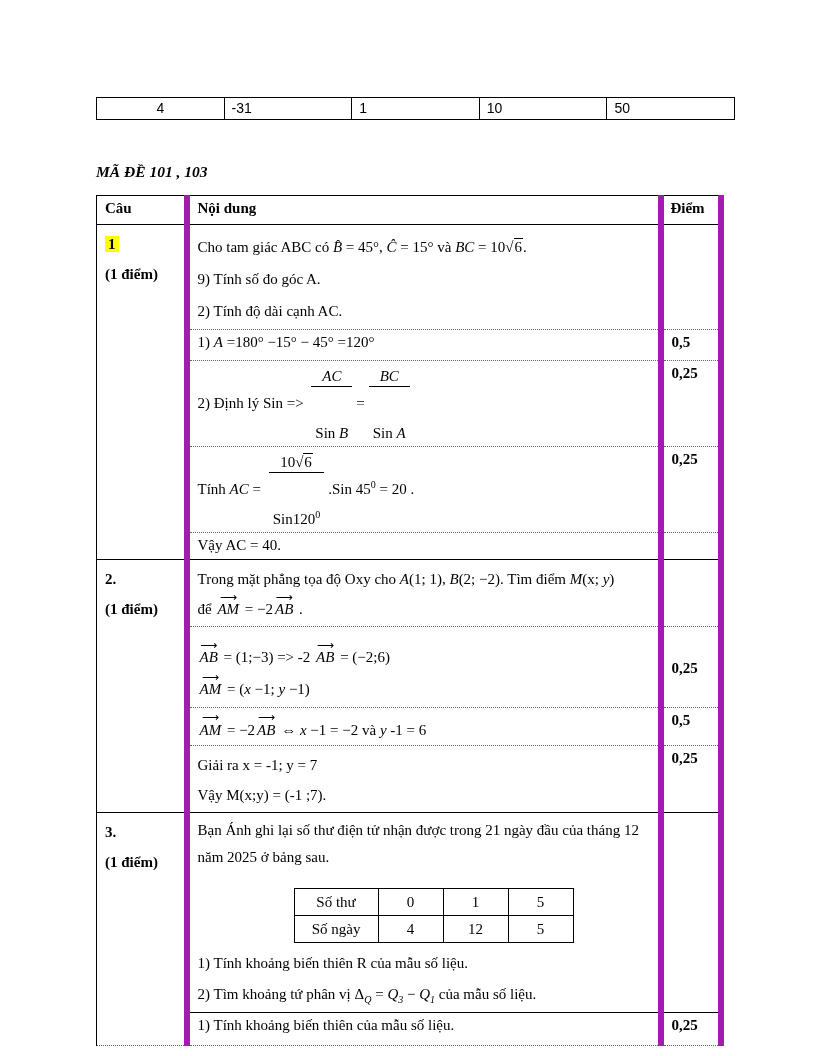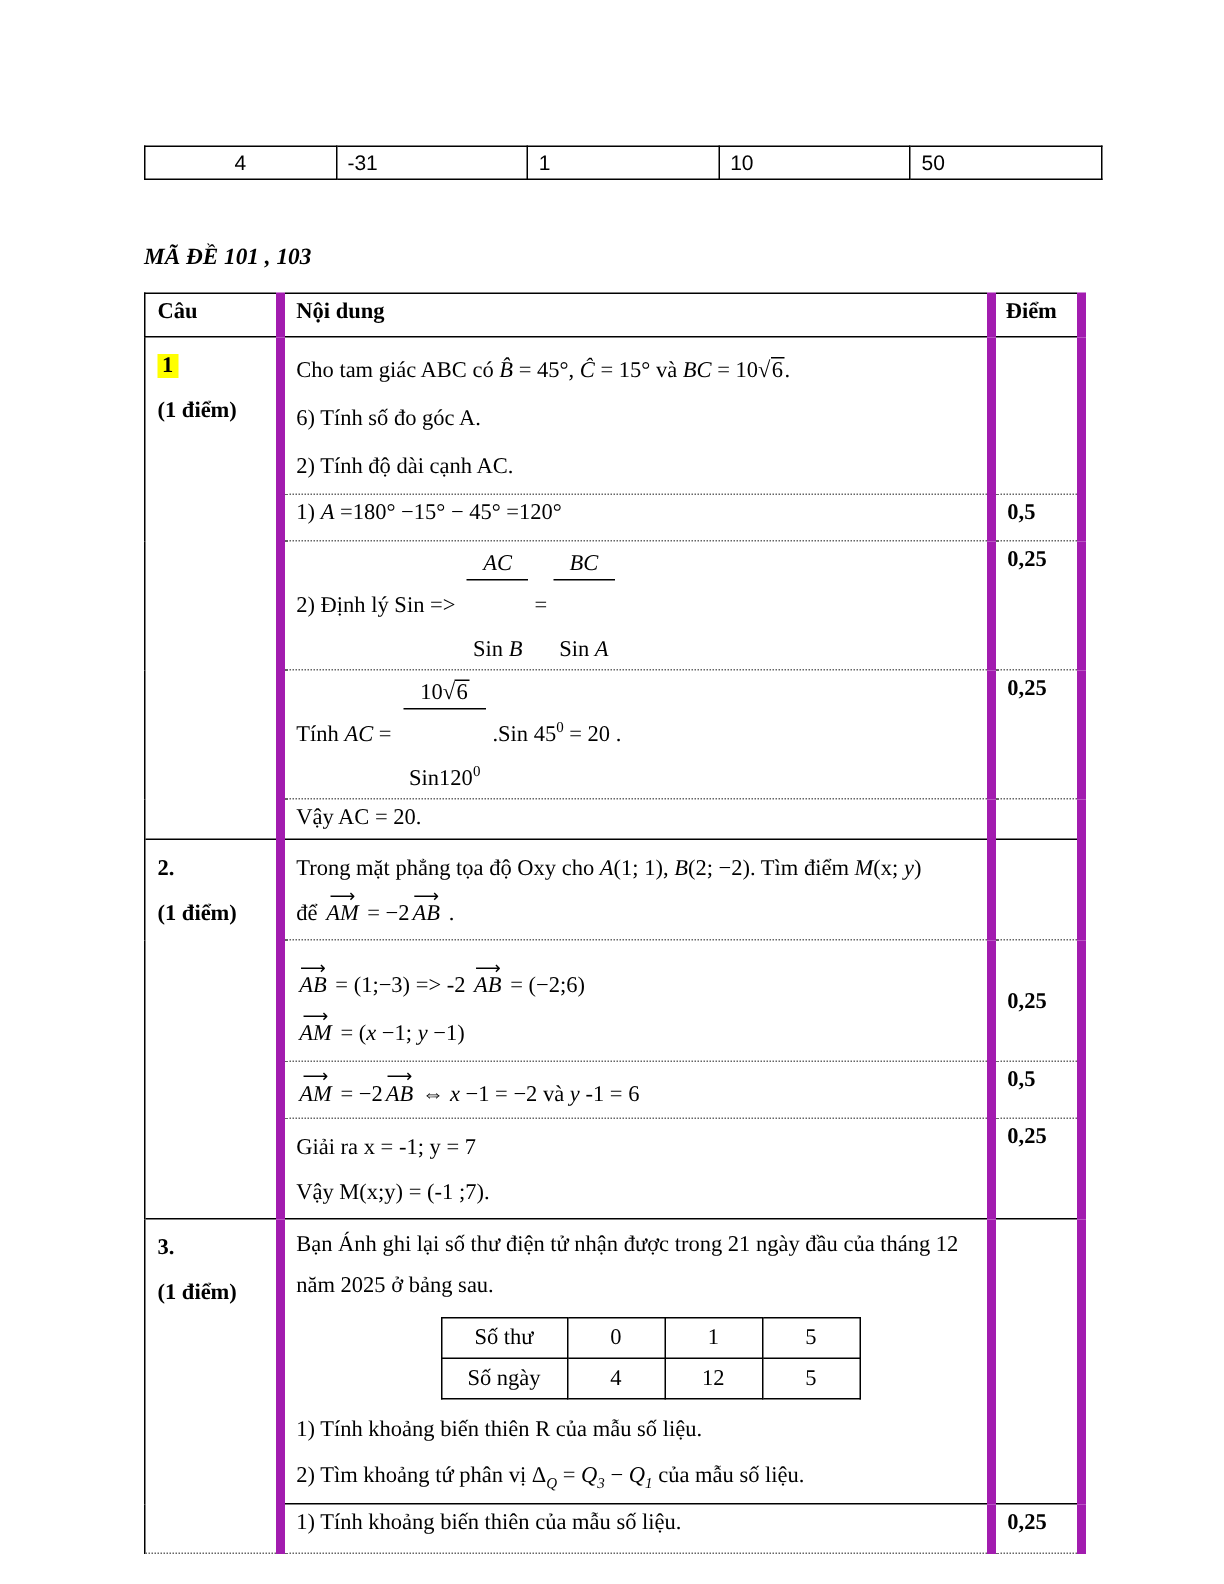--- a/index.html
+++ b/index.html
@@ -53,21 +53,21 @@
   
   .vec{position:relative;display:inline-block;font-style:italic;margin:0 2px;}
   .vec::after{content:"\27F6";position:absolute;left:50%;top:-12px;transform:translateX(-50%);
               font-size:12px;font-style:normal;font-family:"DejaVu Sans",sans-serif;}
   .vecrow{padding-top:14px !important;}
 
   
   .rdd{border-top:1px solid #000;padding:0 1px;}
 
   
-  .inner-table{border-collapse:collapse;table-layout:fixed;margin:7px 0 5px 96px;width:279px;}
+  .inner-table{border-collapse:collapse;table-layout:fixed;margin:17px 0 5px 96px;width:279px;}
   .inner-table td{border:1px solid #000;height:26px;text-align:center;vertical-align:middle;
                   padding:0;font-size:15px;}
 </style>
 </head>
 <body>
 
 <div class="page">
 
   <table class="top-table">
     <tbody>
@@ -98,21 +98,21 @@
     </thead>
 
     <tbody>
       <tr class="sol">
         <td class="cau" rowspan="5">
           <div class="qnum"><span class="hl">1</span></div>
           <div class="qpts">(1 điểm)</div>
         </td>
         <td class="lh32 pt6" style="height:87px">
           <p><span>Cho tam giác ABC có </span><span class="it">B̂</span><span> = 45°,  </span><span class="it">Ĉ</span><span> = 15° và </span><span class="it">BC</span><span> = 10</span><span>√</span><span class="rdd">6</span><span>.</span></p>
-          <p>6) Tính số đo góc A.</p>
+          <p>9) Tính số đo góc A.</p>
           <p>2) Tính độ dài cạnh AC.</p>
         </td>
         <td class="diem"></td>
       </tr>
       <tr class="dot">
         <td style="height:24px">
           <span>1)  </span><span class="it">A</span><span> =180° −15° − 45° =120°</span>
         </td>
         <td class="diem">0,5</td>
       </tr>
@@ -122,21 +122,21 @@
         </td>
         <td class="diem">0,25</td>
       </tr>
       <tr class="dot">
         <td style="height:48px">
           <span>Tính </span><span class="it">AC</span><span> = </span><span class="frac"><span class="fn"><span>10√</span><span class="rdd">6</span></span><span class="fd"><span>Sin120</span><sup>0</sup></span></span><span>.Sin 45</span><sup>0</sup><span> = 20 .</span>
         </td>
         <td class="diem">0,25</td>
       </tr>
       <tr class="dot">
-        <td style="height:20px">Vậy AC = 20.</td>
+        <td style="height:20px">Vậy AC = 40.</td>
         <td class="diem"></td>
       </tr>
     </tbody>
 
     <tbody>
       <tr class="sol">
         <td class="cau" rowspan="4">
           <div class="qnum">2.</div>
           <div class="qpts">(1 điểm)</div>
         </td>

